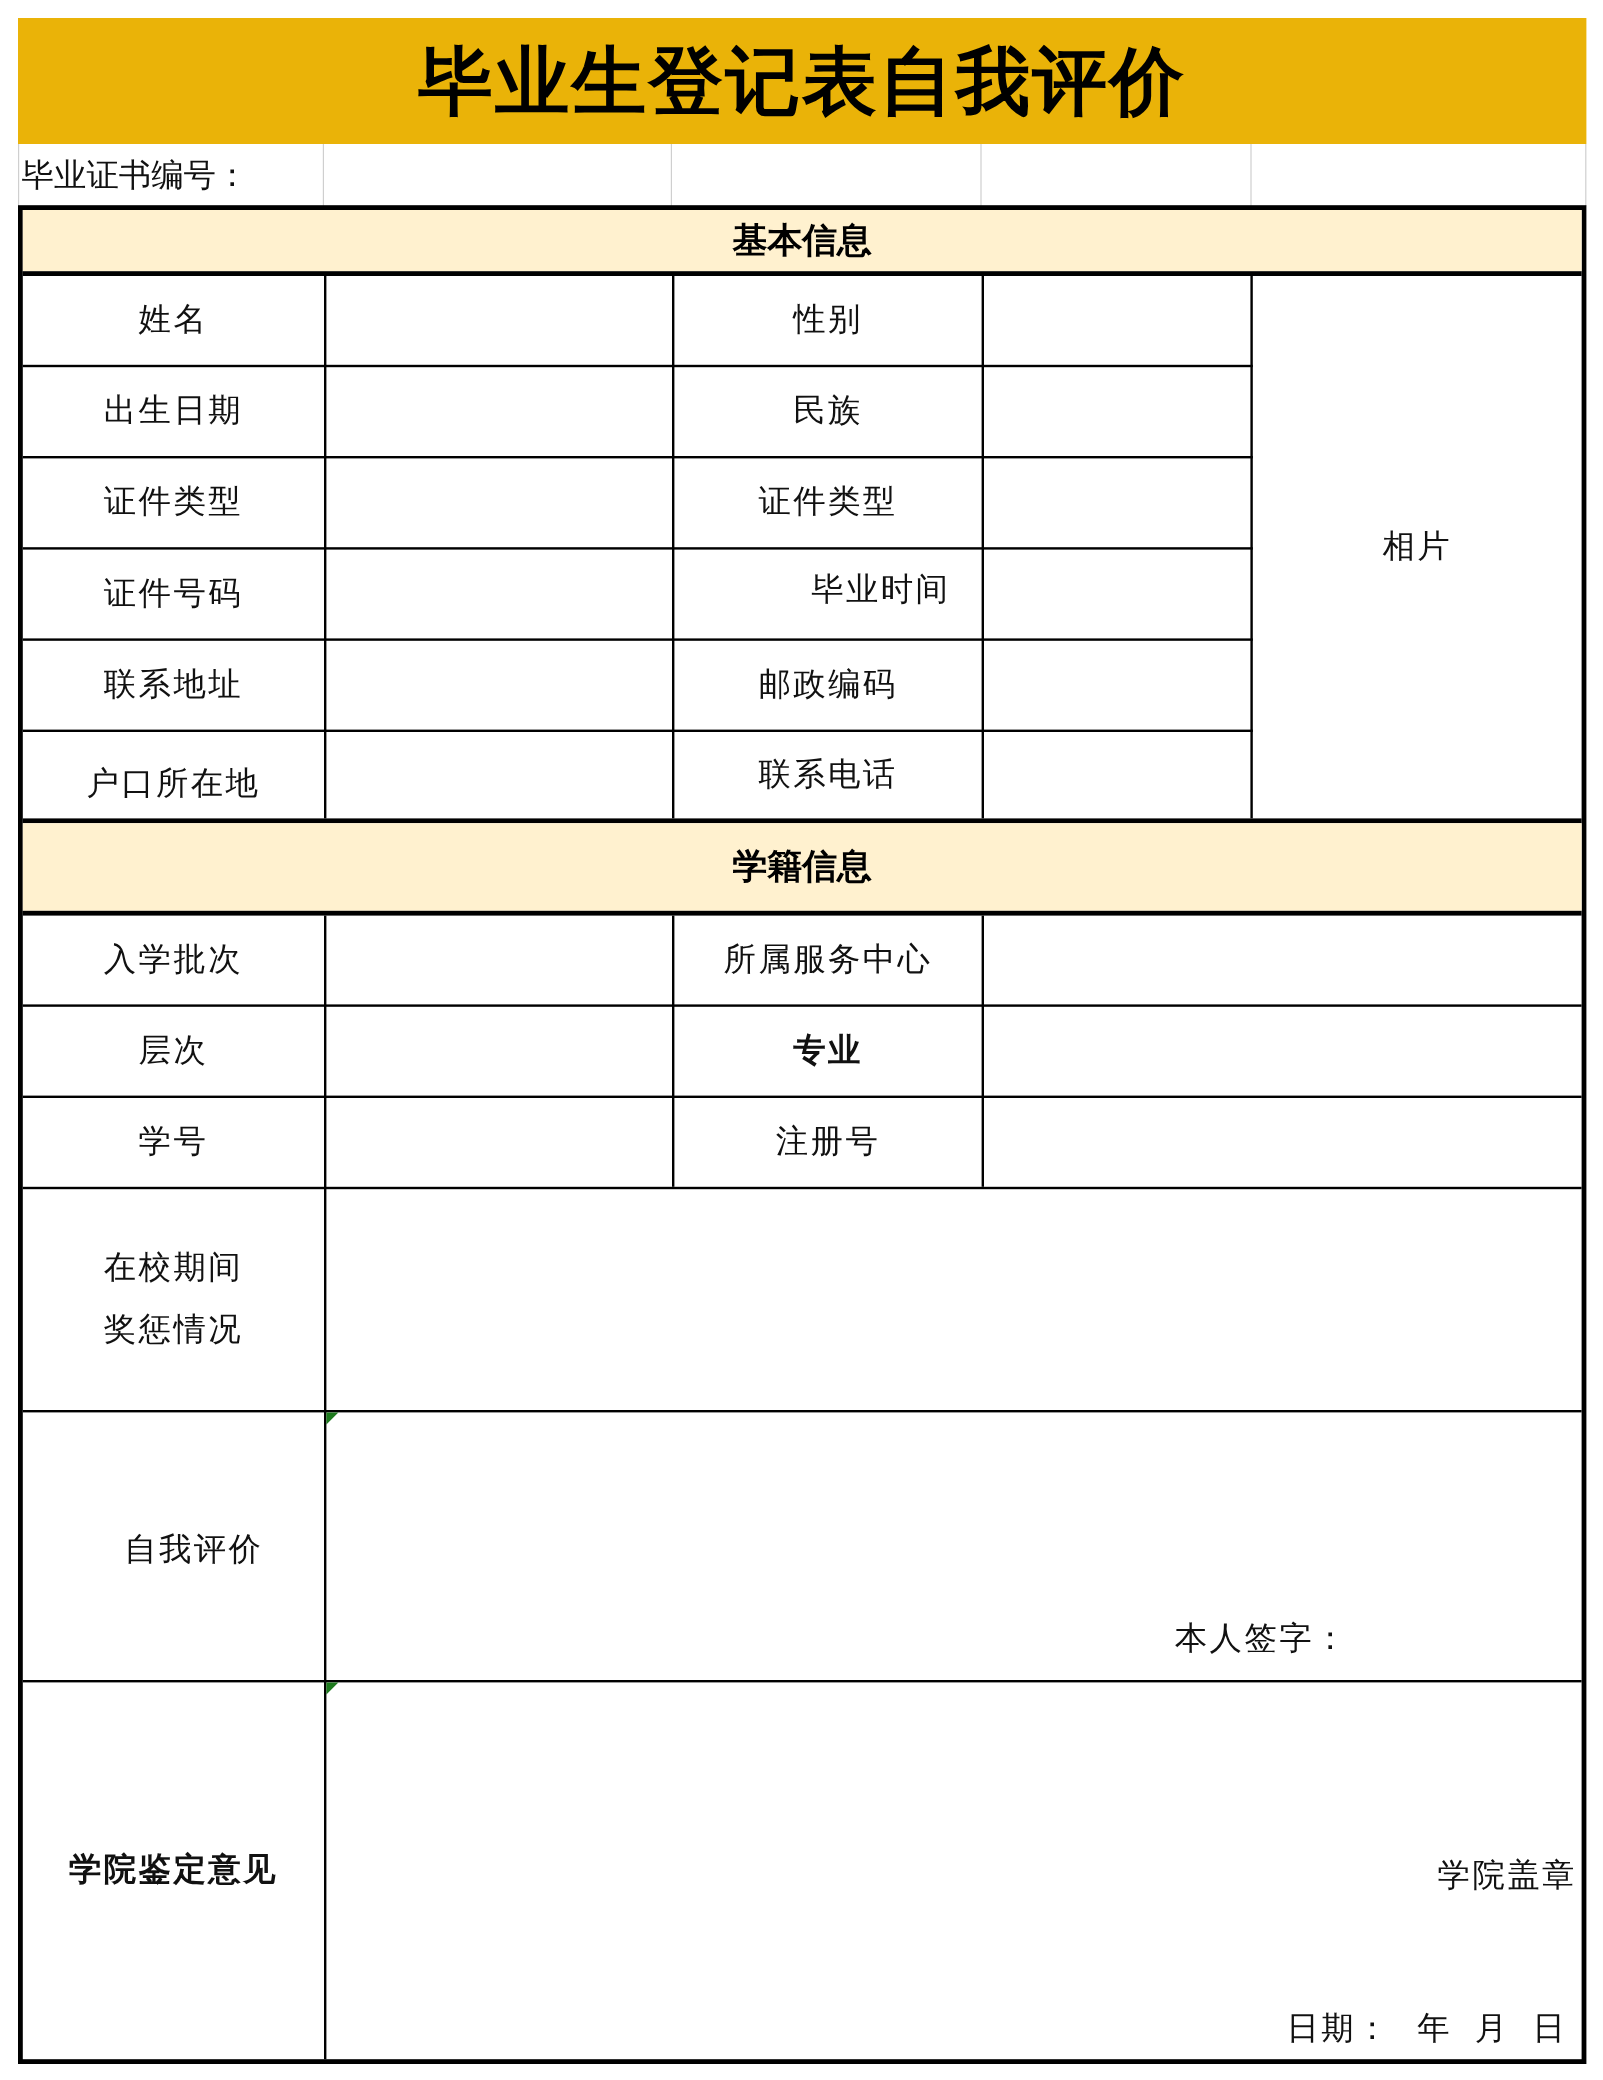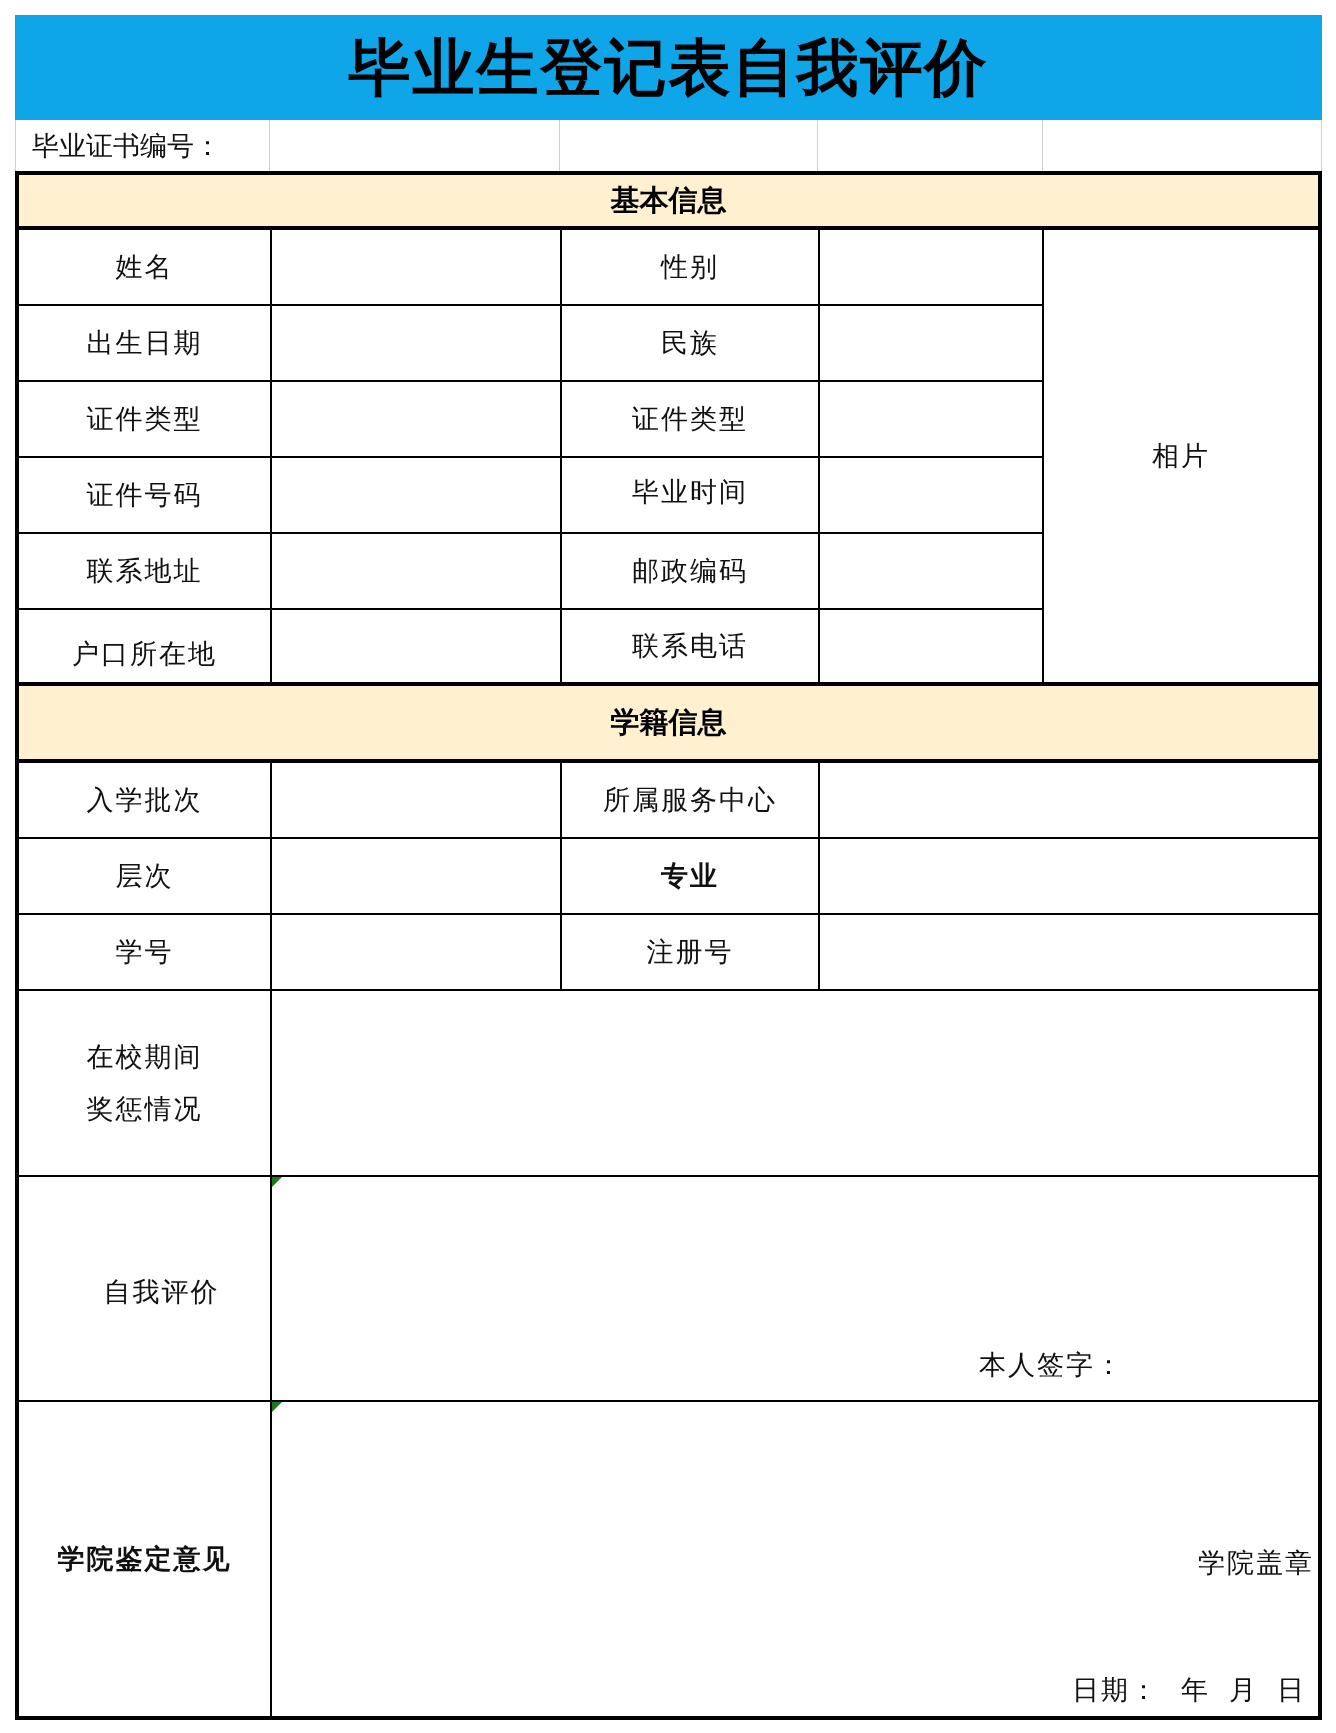--- a/index.html
+++ b/index.html
@@ -1,19 +1,19 @@
 <!DOCTYPE html>
 <html><head>
 <meta charset="utf-8">
 <style>
   html, body { margin:0; padding:0; background:#ffffff; }
   body { width:1336px; height:1733px; position:relative; overflow:hidden;
          font-family:"DejaVu Sans","Liberation Sans",sans-serif; color:#111; }
   .abs { position:absolute; box-sizing:border-box; }
-  .title-band { left:15px; top:15px; width:1307px; height:105px; background:#0ea5e9;
+  .title-band { left:15px; top:15px; width:1307px; height:105px; background:#eab308;
                 display:flex; align-items:center; justify-content:center;
                 font-size:62px; font-weight:bold; letter-spacing:2px; color:#000; }
   .cert-row { left:15px; top:120px; width:1307px; height:52px; }
   .cert-cell { position:absolute; top:0; height:52px; border-right:1.5px solid #cfcfcf;
                box-sizing:border-box; display:flex; align-items:center; font-size:27px; }
   .table { left:15px; top:171px; width:1307px; height:1549px; border:4px solid #000; }
   .hline { position:absolute; height:2px; background:#000; }
   .hline.thick { height:4px; }
   .vline { position:absolute; width:2px; background:#000; }
   .section { position:absolute; left:0; right:0; background:#FFF1CF; display:flex;
@@ -24,21 +24,21 @@
   .corner-mark { position:absolute; width:0; height:0;
                  border-top:10px solid #1e7a1e; border-right:10px solid transparent; }
   .note { position:absolute; font-size:27px; letter-spacing:2px; white-space:pre; }
 </style>
 </head>
 <body>
 
 <div class="abs title-band">毕业生登记表自我评价</div>
 
 <div class="abs cert-row">
-  <div class="cert-cell" style="left:0;width:255px;padding-left:16px;border-left:1.5px solid #cfcfcf;">毕业证书编号：</div>
+  <div class="cert-cell" style="left:0;width:255px;padding-left:2px;border-left:1.5px solid #cfcfcf;">毕业证书编号：</div>
   <div class="cert-cell" style="left:255px;width:290px;"></div>
   <div class="cert-cell" style="left:545px;width:258px;"></div>
   <div class="cert-cell" style="left:803px;width:225px;"></div>
   <div class="cert-cell" style="left:1028px;width:279px;"></div>
 </div>
 
 <div class="abs table">
 
   <div class="section" style="top:0;height:51px;">基本信息</div>
   <div class="hline thick" style="top:51px;left:0;right:0;"></div>
@@ -53,21 +53,21 @@
   <div class="cell" style="left:543px;top:131px;width:256px;height:74px;">民族</div>
   <div class="field" style="left:801px;top:131px;width:222px;height:74px;"></div>
 
   <div class="cell" style="left:0;top:207px;width:251px;height:74px;">证件类型</div>
   <div class="field" style="left:253px;top:207px;width:288px;height:74px;"></div>
   <div class="cell" style="left:543px;top:207px;width:256px;height:74px;">证件类型</div>
   <div class="field" style="left:801px;top:207px;width:222px;height:74px;"></div>
 
   <div class="cell" style="left:0;top:283px;width:251px;height:74px;">证件号码</div>
   <div class="field" style="left:253px;top:283px;width:288px;height:74px;"></div>
-  <div class="cell" style="left:543px;top:283px;width:256px;height:68px;">毕业时间</div>
+  <div class="cell" style="left:543px;top:283px;width:256px;height:68px;padding-left:44px;">毕业时间</div>
   <div class="field" style="left:801px;top:283px;width:222px;height:74px;"></div>
 
   <div class="cell" style="left:0;top:359px;width:251px;height:74px;">联系地址</div>
   <div class="field" style="left:253px;top:359px;width:288px;height:74px;"></div>
   <div class="cell" style="left:543px;top:359px;width:256px;height:74px;">邮政编码</div>
   <div class="field" style="left:801px;top:359px;width:222px;height:74px;"></div>
 
   <div class="cell" style="left:0;top:435px;width:251px;height:88px;">户口所在地</div>
   <div class="field" style="left:253px;top:435px;width:288px;height:72px;"></div>
   <div class="cell" style="left:543px;top:435px;width:256px;height:72px;">联系电话</div>

